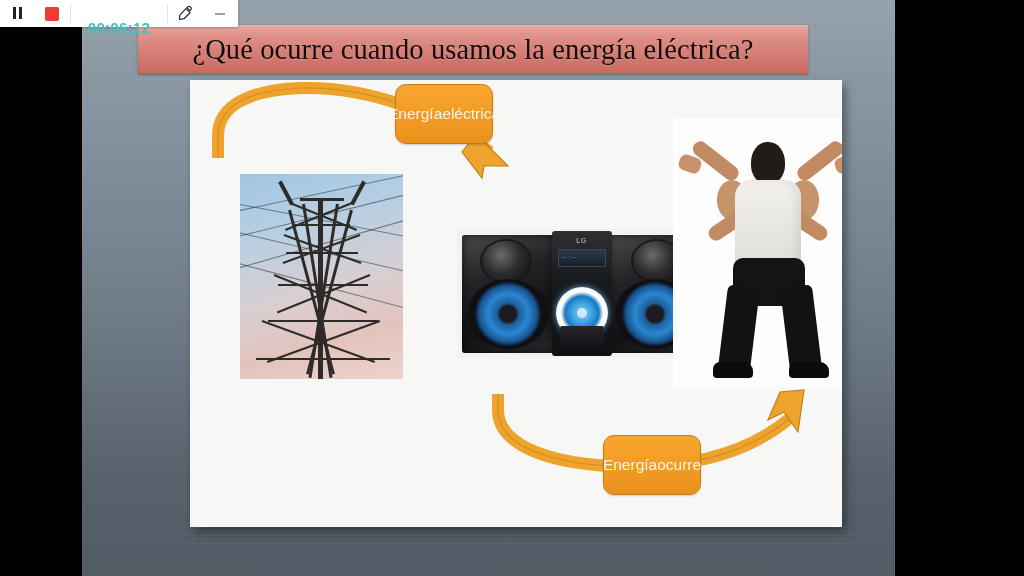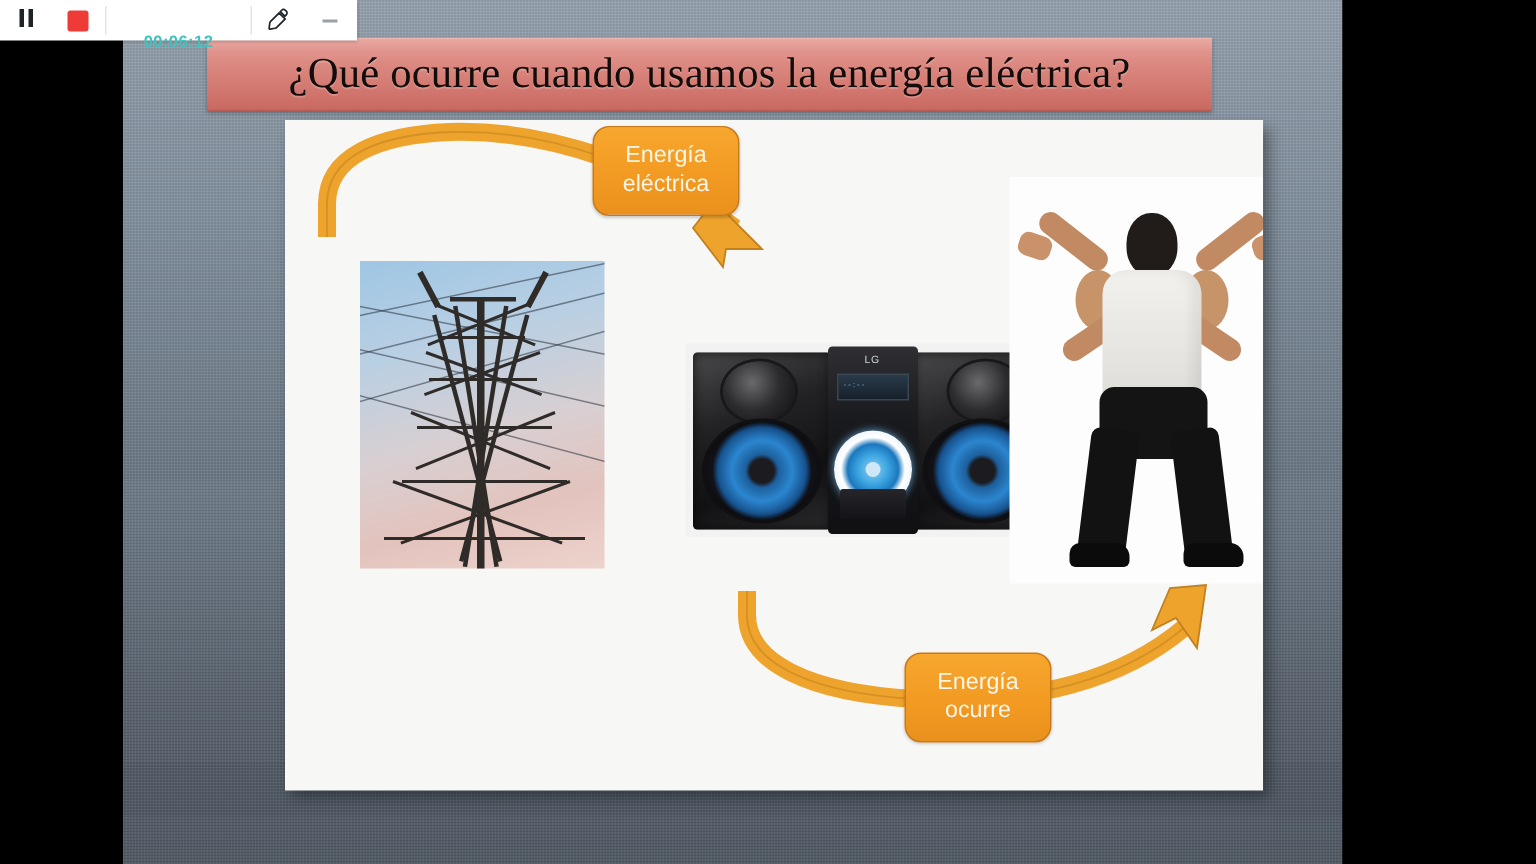--- a/index.html
+++ b/index.html
@@ -223,21 +223,21 @@
   .label-box {
     position: absolute;
     background: linear-gradient(180deg,#f7a72e 0%, #f29a22 55%, #e9911c 100%);
     border: 1.5px solid #c8791a;
     border-radius: 11px;
     color: #fdf5e6;
     text-align: center;
     line-height: 1.22;
     font-size: 15.5px;
     display: flex;
-    flex-direction: column;
+    flex-direction: row;
     align-items: center;
     justify-content: center;
     box-shadow: 0 1px 2px rgba(0,0,0,.18);
     z-index: 4;
   }
   #label-electrica { left: 205px; top: 4px; width: 96px; height: 58px; }
   #label-sonora    { left: 413px; top: 355px; width: 96px; height: 58px; }
 
   
   #recorder {
@@ -257,21 +257,21 @@
   #rec-pause { width: 34px; }
   #rec-pause .bar {
     display: inline-block; width: 3px; height: 12px; background: #1d2327; margin: 0 1.5px;
   }
   #rec-stop { width: 36px; }
   #rec-stop .sq {
     width: 14px; height: 14px; background: #ef3b38; border-radius: 2px;
   }
   .rec-sep { width: 1px; height: 19px; background: #e1e4e6; }
   #rec-timer {
-    width: 96px; font-size: 11px; font-weight: bold; color: #3fc2bd;
+    width: 96px; font-size: 15px; font-weight: bold; color: #3fc2bd;
     letter-spacing: .3px;
     margin-top: 28px;
   }
   #rec-pen { width: 36px; }
   #rec-min { width: 32px; }
   #rec-min .dash { width: 10px; height: 2px; background: #9aa1a6; }
 
   
   .letterbox { position: absolute; top: 0; height: 576px; background: #000; z-index: 20; }
   #lb-left  { left: 0;   width: 82px; }

